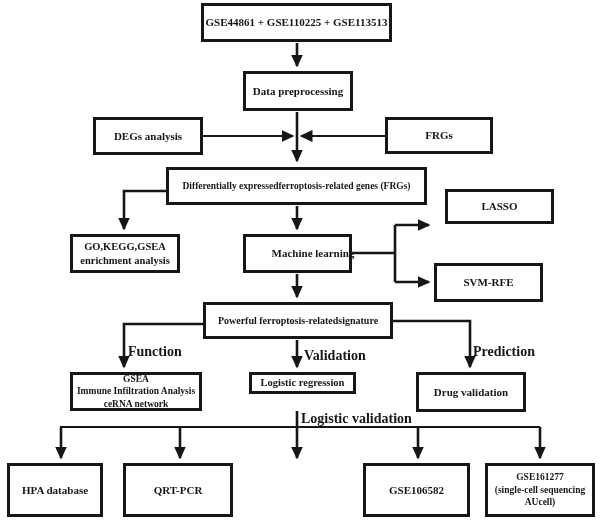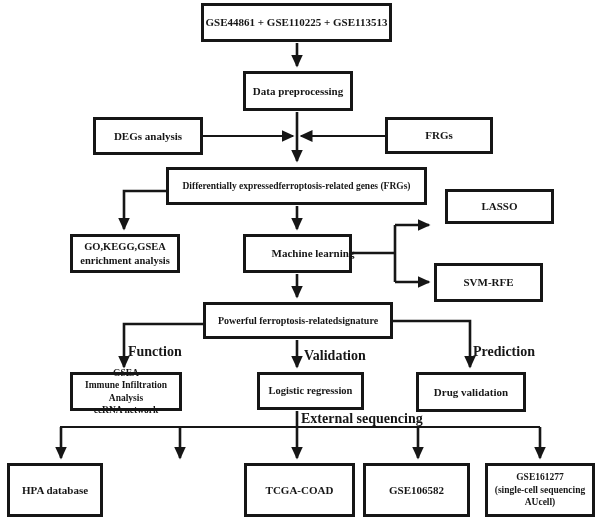--- a/index.html
+++ b/index.html
@@ -30,22 +30,22 @@
   .n-datasets{left:201px;top:3px;width:191px;height:39px;}
   .n-preproc{left:243px;top:71px;width:110px;height:40px;}
   .n-degs{left:93px;top:117px;width:110px;height:38px;}
   .n-frgs{left:385px;top:117px;width:108px;height:37px;}
   .n-deffrgs{left:166px;top:167px;width:261px;height:38px;text-align:right;}
   .n-gokegg{left:70px;top:234px;width:110px;height:39px;}
   .n-ml{left:243px;top:234px;width:109px;height:39px;padding-left:31px;}
   .n-lasso{left:434px;top:189px;width:109px;height:35px;margin-left:11px;}
   .n-svmrfe{left:434px;top:263px;width:109px;height:39px;}
   .n-signature{left:203px;top:302px;width:190px;height:37px;}
-  .n-gseamulti{left:70px;top:372px;width:112px;height:39px;}
-  .n-logistic{left:257px;top:372px;width:107px;height:38px;}
+  .n-gseamulti{left:70px;top:372px;width:132px;height:39px;}
+  .n-logistic{left:249px;top:372px;width:107px;height:22px;}
   .n-drug{left:416px;top:372px;width:110px;height:40px;}
   .n-hpa{left:7px;top:463px;width:96px;height:54px;}
   .n-qrtpcr{left:123px;top:463px;width:110px;height:54px;}
   .n-tcga{left:244px;top:463px;width:111px;height:54px;}
   .n-gse106582{left:363px;top:463px;width:107px;height:54px;}
   .n-gse161277{left:485px;top:463px;width:110px;height:54px;}
   
   .l-function{left:128px;top:344px;}
   .l-validation{left:304px;top:348px;}
   .l-prediction{left:473px;top:344px;}
@@ -96,24 +96,24 @@
   <div class="node n-ml nowrap">Machine learning</div>
   <div class="node n-lasso nowrap">LASSO</div>
   <div class="node n-svmrfe nowrap">SVM-RFE</div>
   <div class="node n-signature nowrap fs10">Powerful ferroptosis-relatedsignature</div>
   <div class="node n-gseamulti fs95">GSEA
 Immune Infiltration Analysis
 ceRNA network</div>
   <div class="node n-logistic nowrap fs105">Logistic regression</div>
   <div class="node n-drug nowrap">Drug validation</div>
   <div class="node n-hpa nowrap">HPA database</div>
-  <div class="node n-tcga nowrap">TCGA-COAD</div>
+  <div class="node n-qrtpcr nowrap">QRT-PCR</div>
   <div class="node n-gse106582 nowrap">GSE106582</div>
   <div class="node n-gse161277 fs95">GSE161277
 (single-cell sequencing
 AUcell)</div>
 
   <div class="elabel l-function">Function</div>
   <div class="elabel l-validation">Validation</div>
   <div class="elabel l-prediction">Prediction</div>
-  <div class="elabel l-extval">External sequencing</div>
+  <div class="elabel l-extval">Logistic validation</div>
 
 </div>
 
 </body></html>

